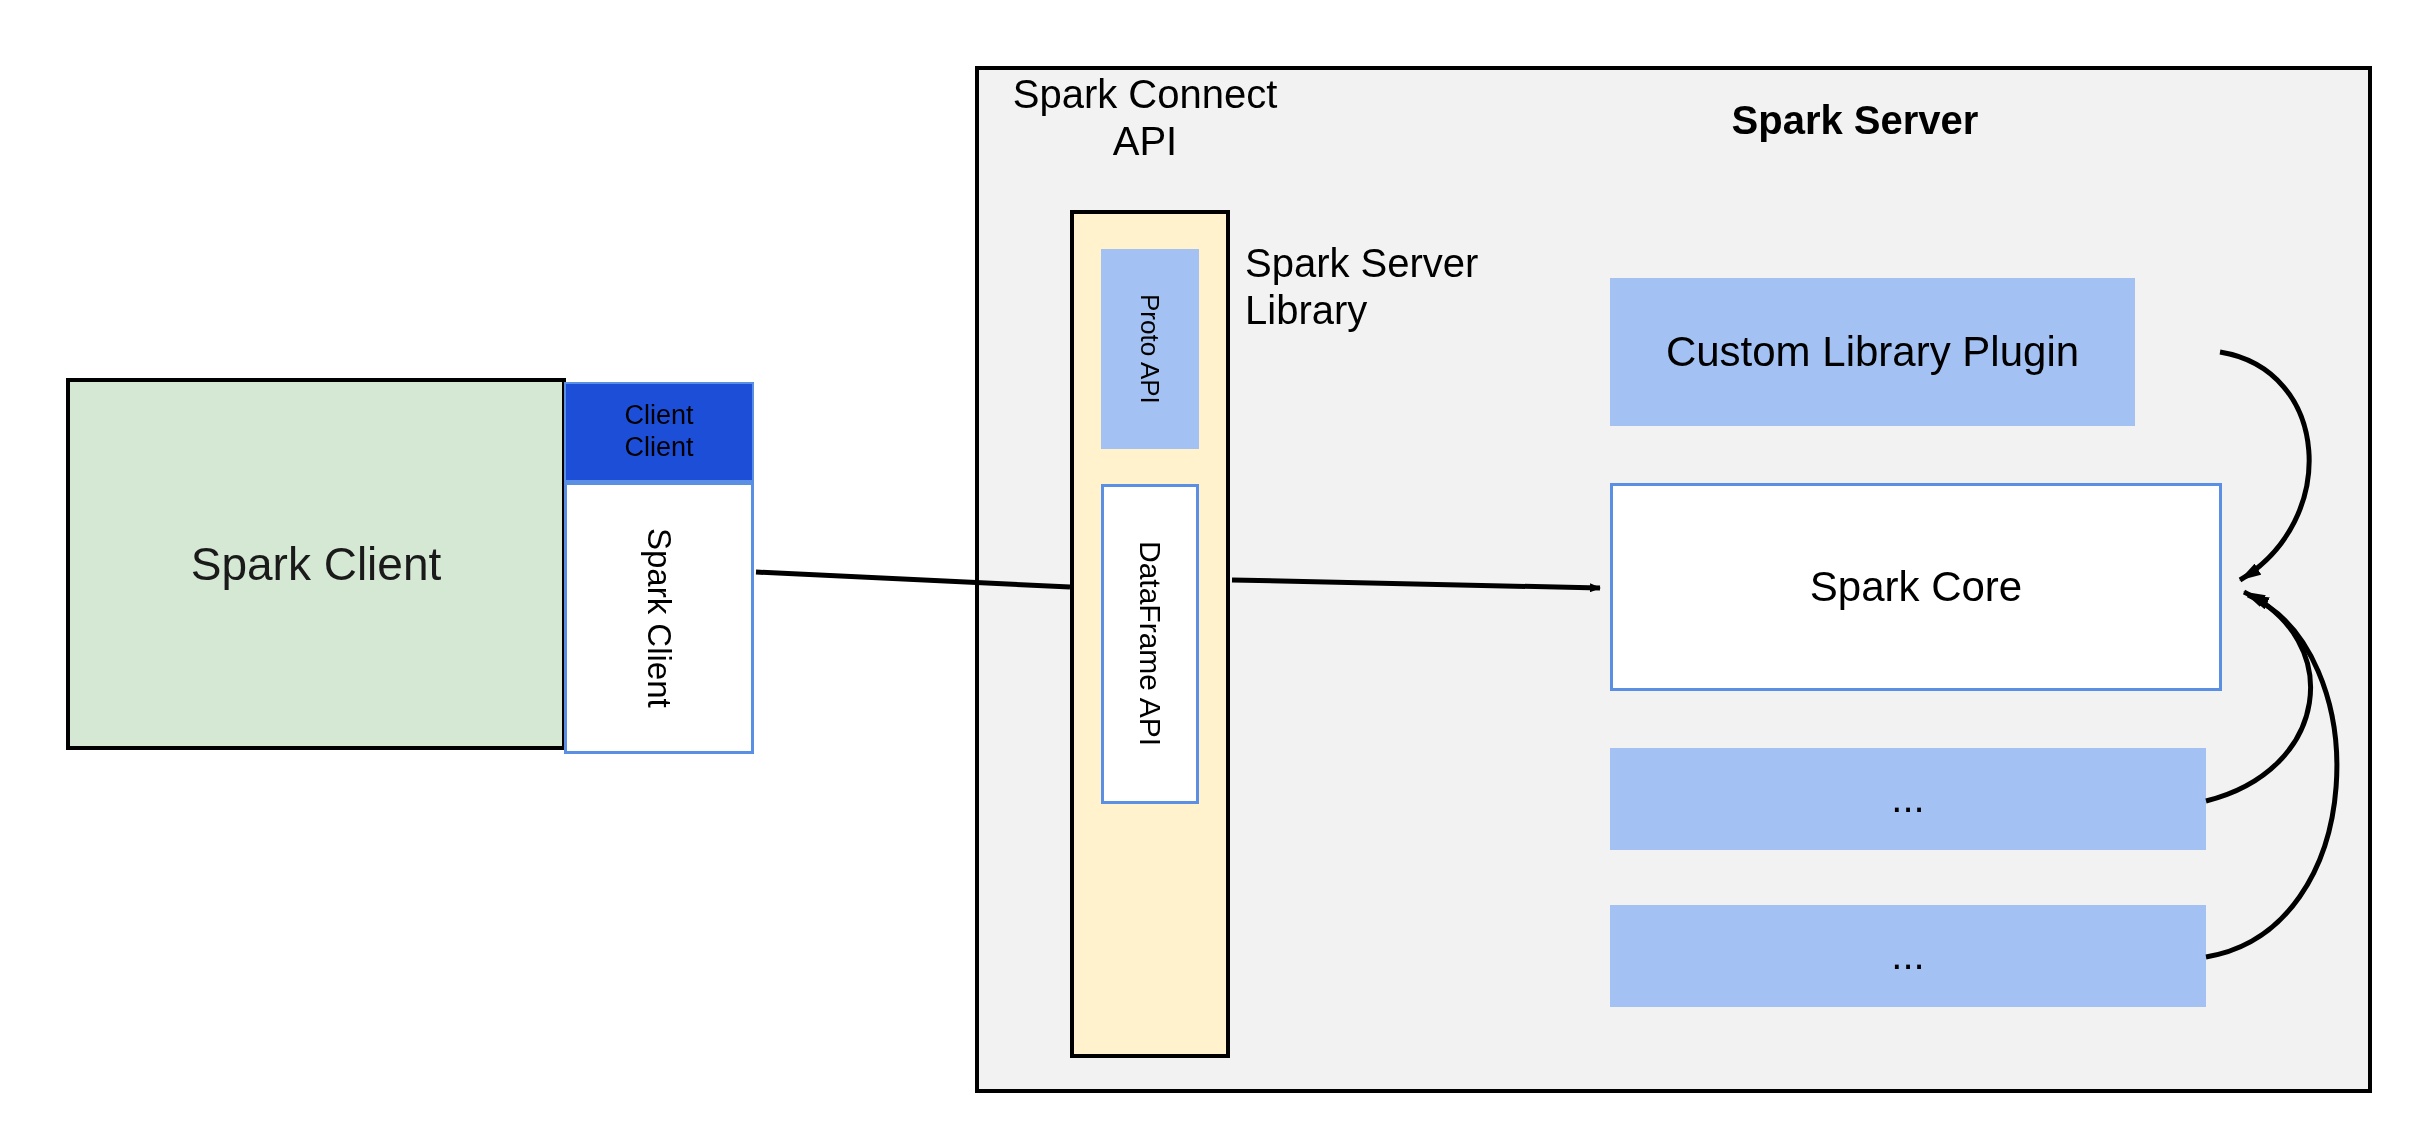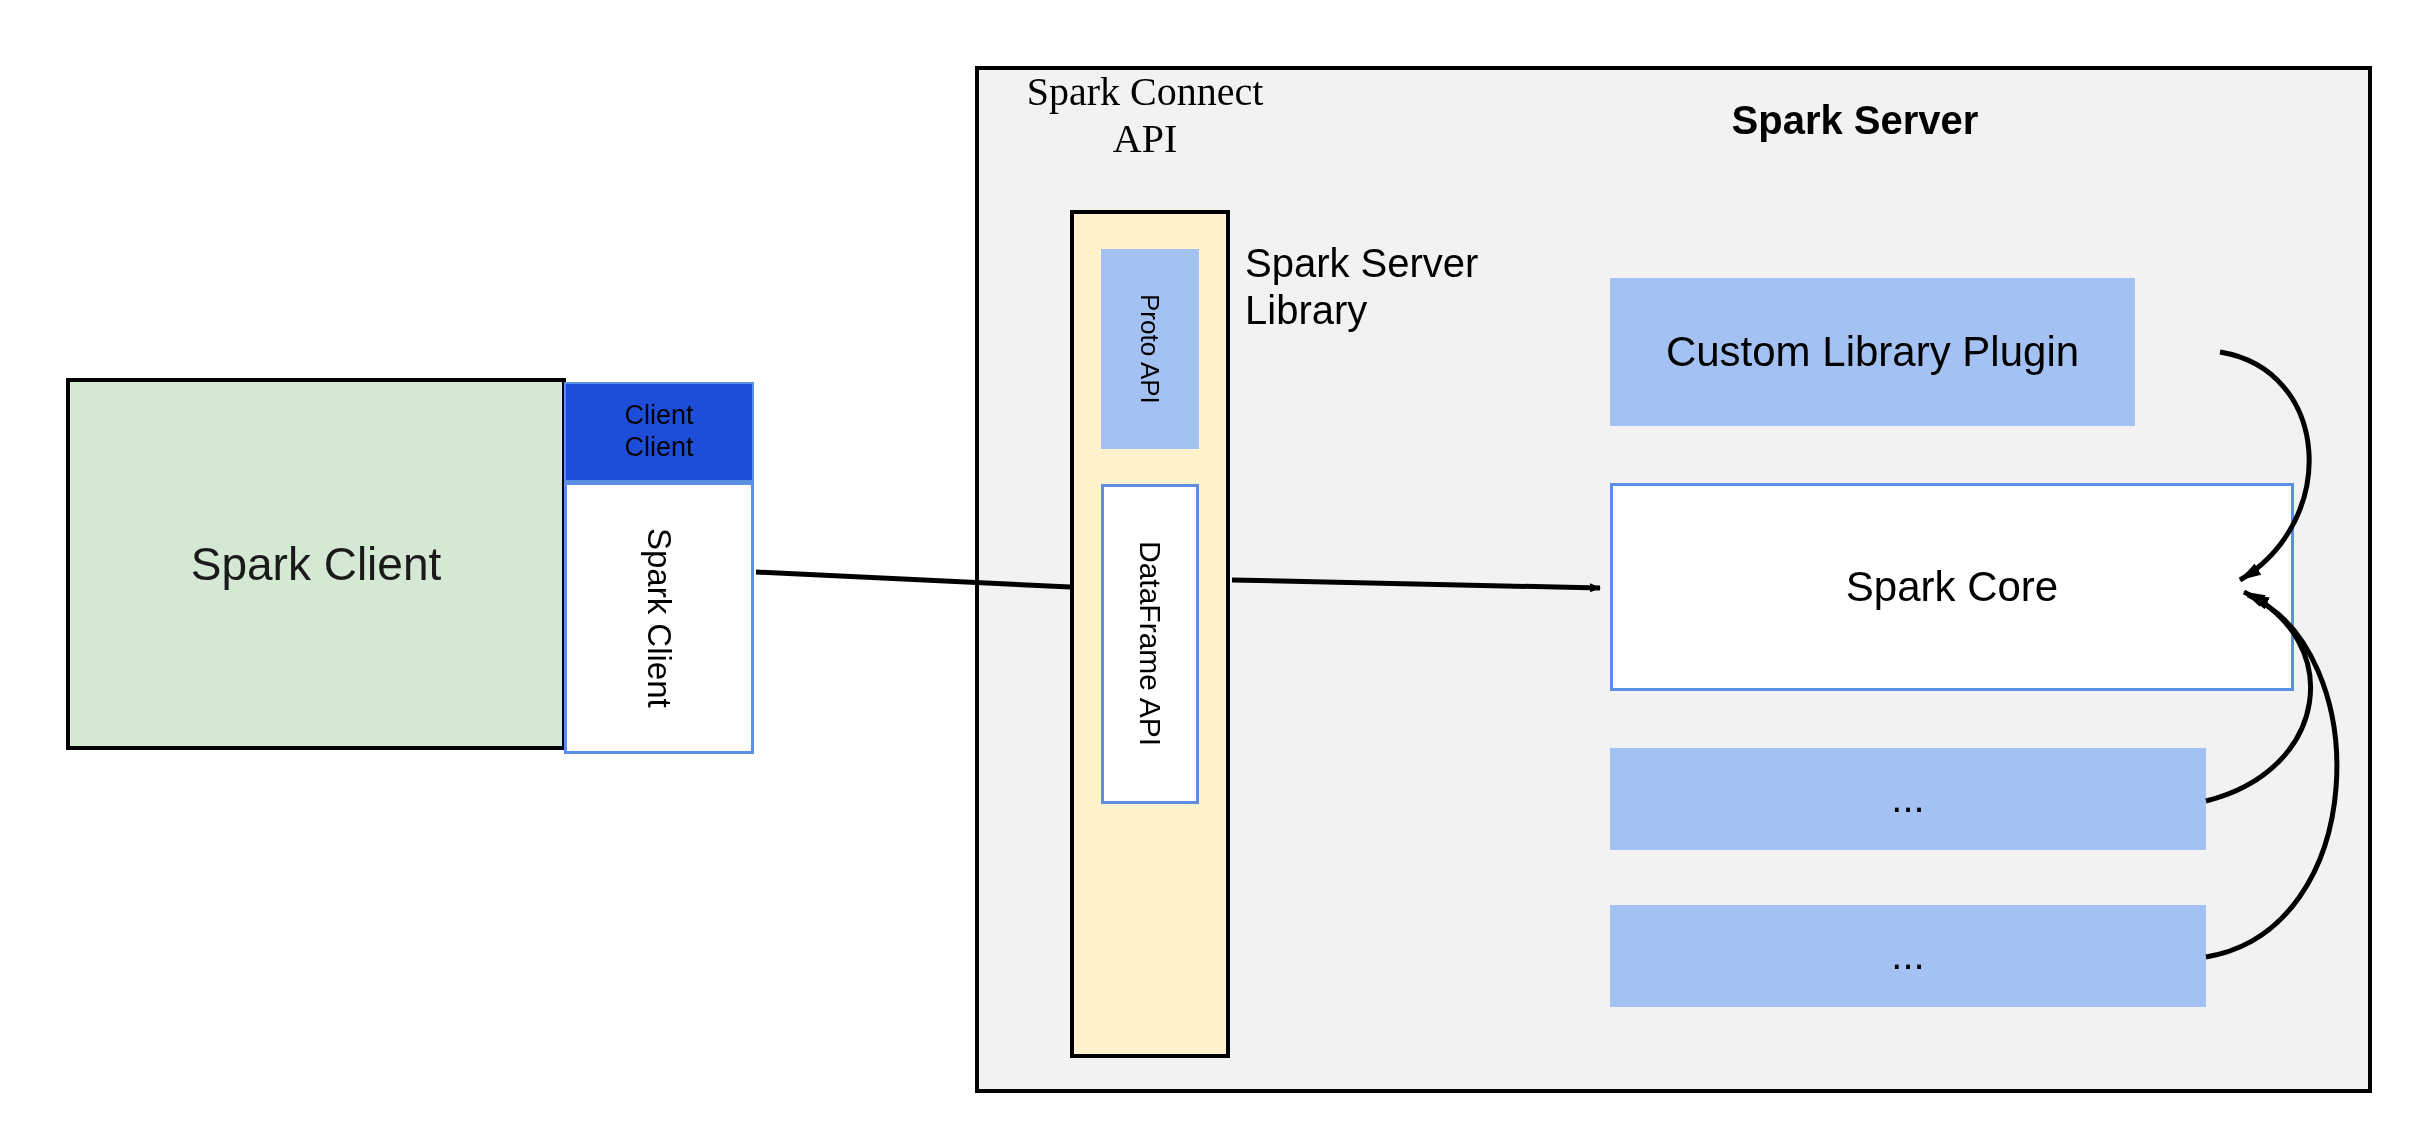--- a/index.html
+++ b/index.html
@@ -69,22 +69,21 @@
     height: 1027px;
     background: #F2F2F2;
     border: 4px solid #000000;
   }
   #spark-connect-api-label {
     left: 1000px;
     top: 68px;
     width: 290px;
     height: 100px;
     font-size: 40px;
-    align-items: flex-start;
-    font-family: Liberation Serif, serif;
+    align-items: center;
   }
   #spark-server-title {
     left: 1690px;
     top: 95px;
     width: 330px;
     height: 52px;
     font-size: 40px;
     font-weight: bold;
   }
   #spark-server-library-label {
@@ -129,21 +128,21 @@
     left: 1610px;
     top: 278px;
     width: 525px;
     height: 148px;
     background: #A3C2F3;
     font-size: 42px;
   }
   #spark-core {
     left: 1610px;
     top: 483px;
-    width: 684px;
+    width: 612px;
     height: 208px;
     background: #ffffff;
     border: 3px solid #5B8FE3;
     font-size: 42px;
   }
   #dots-1 {
     left: 1610px;
     top: 748px;
     width: 596px;
     height: 102px;

